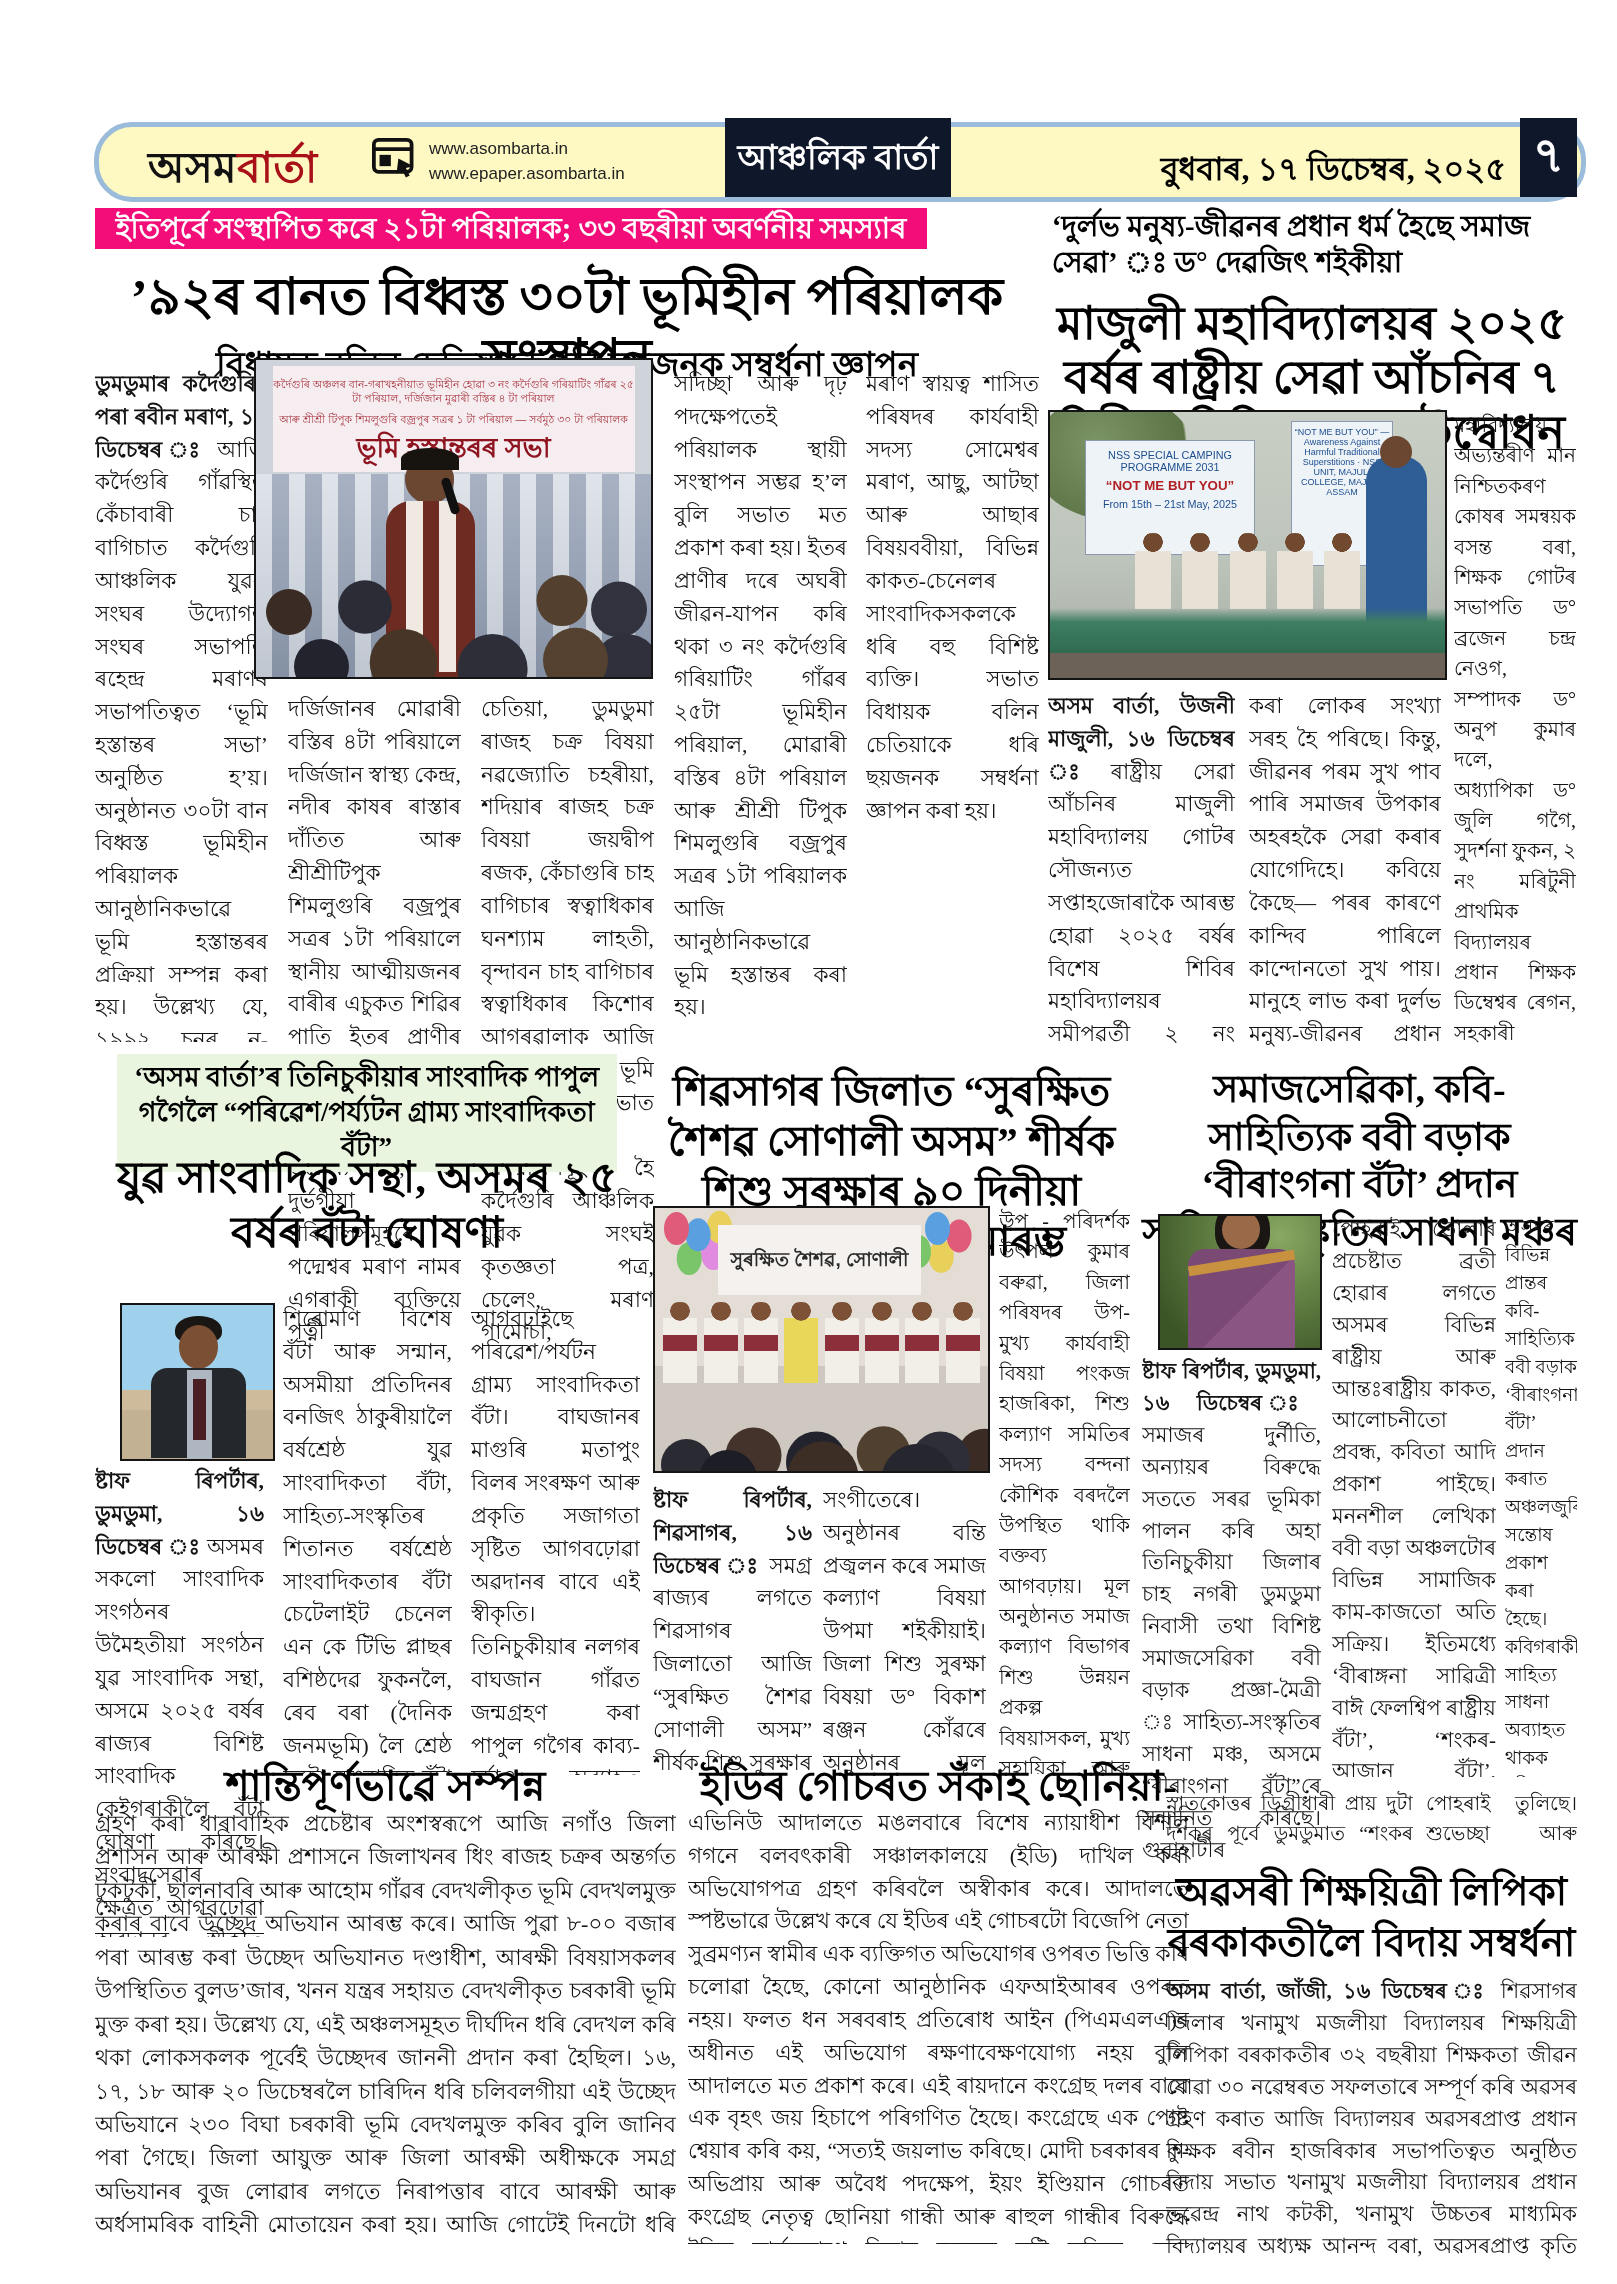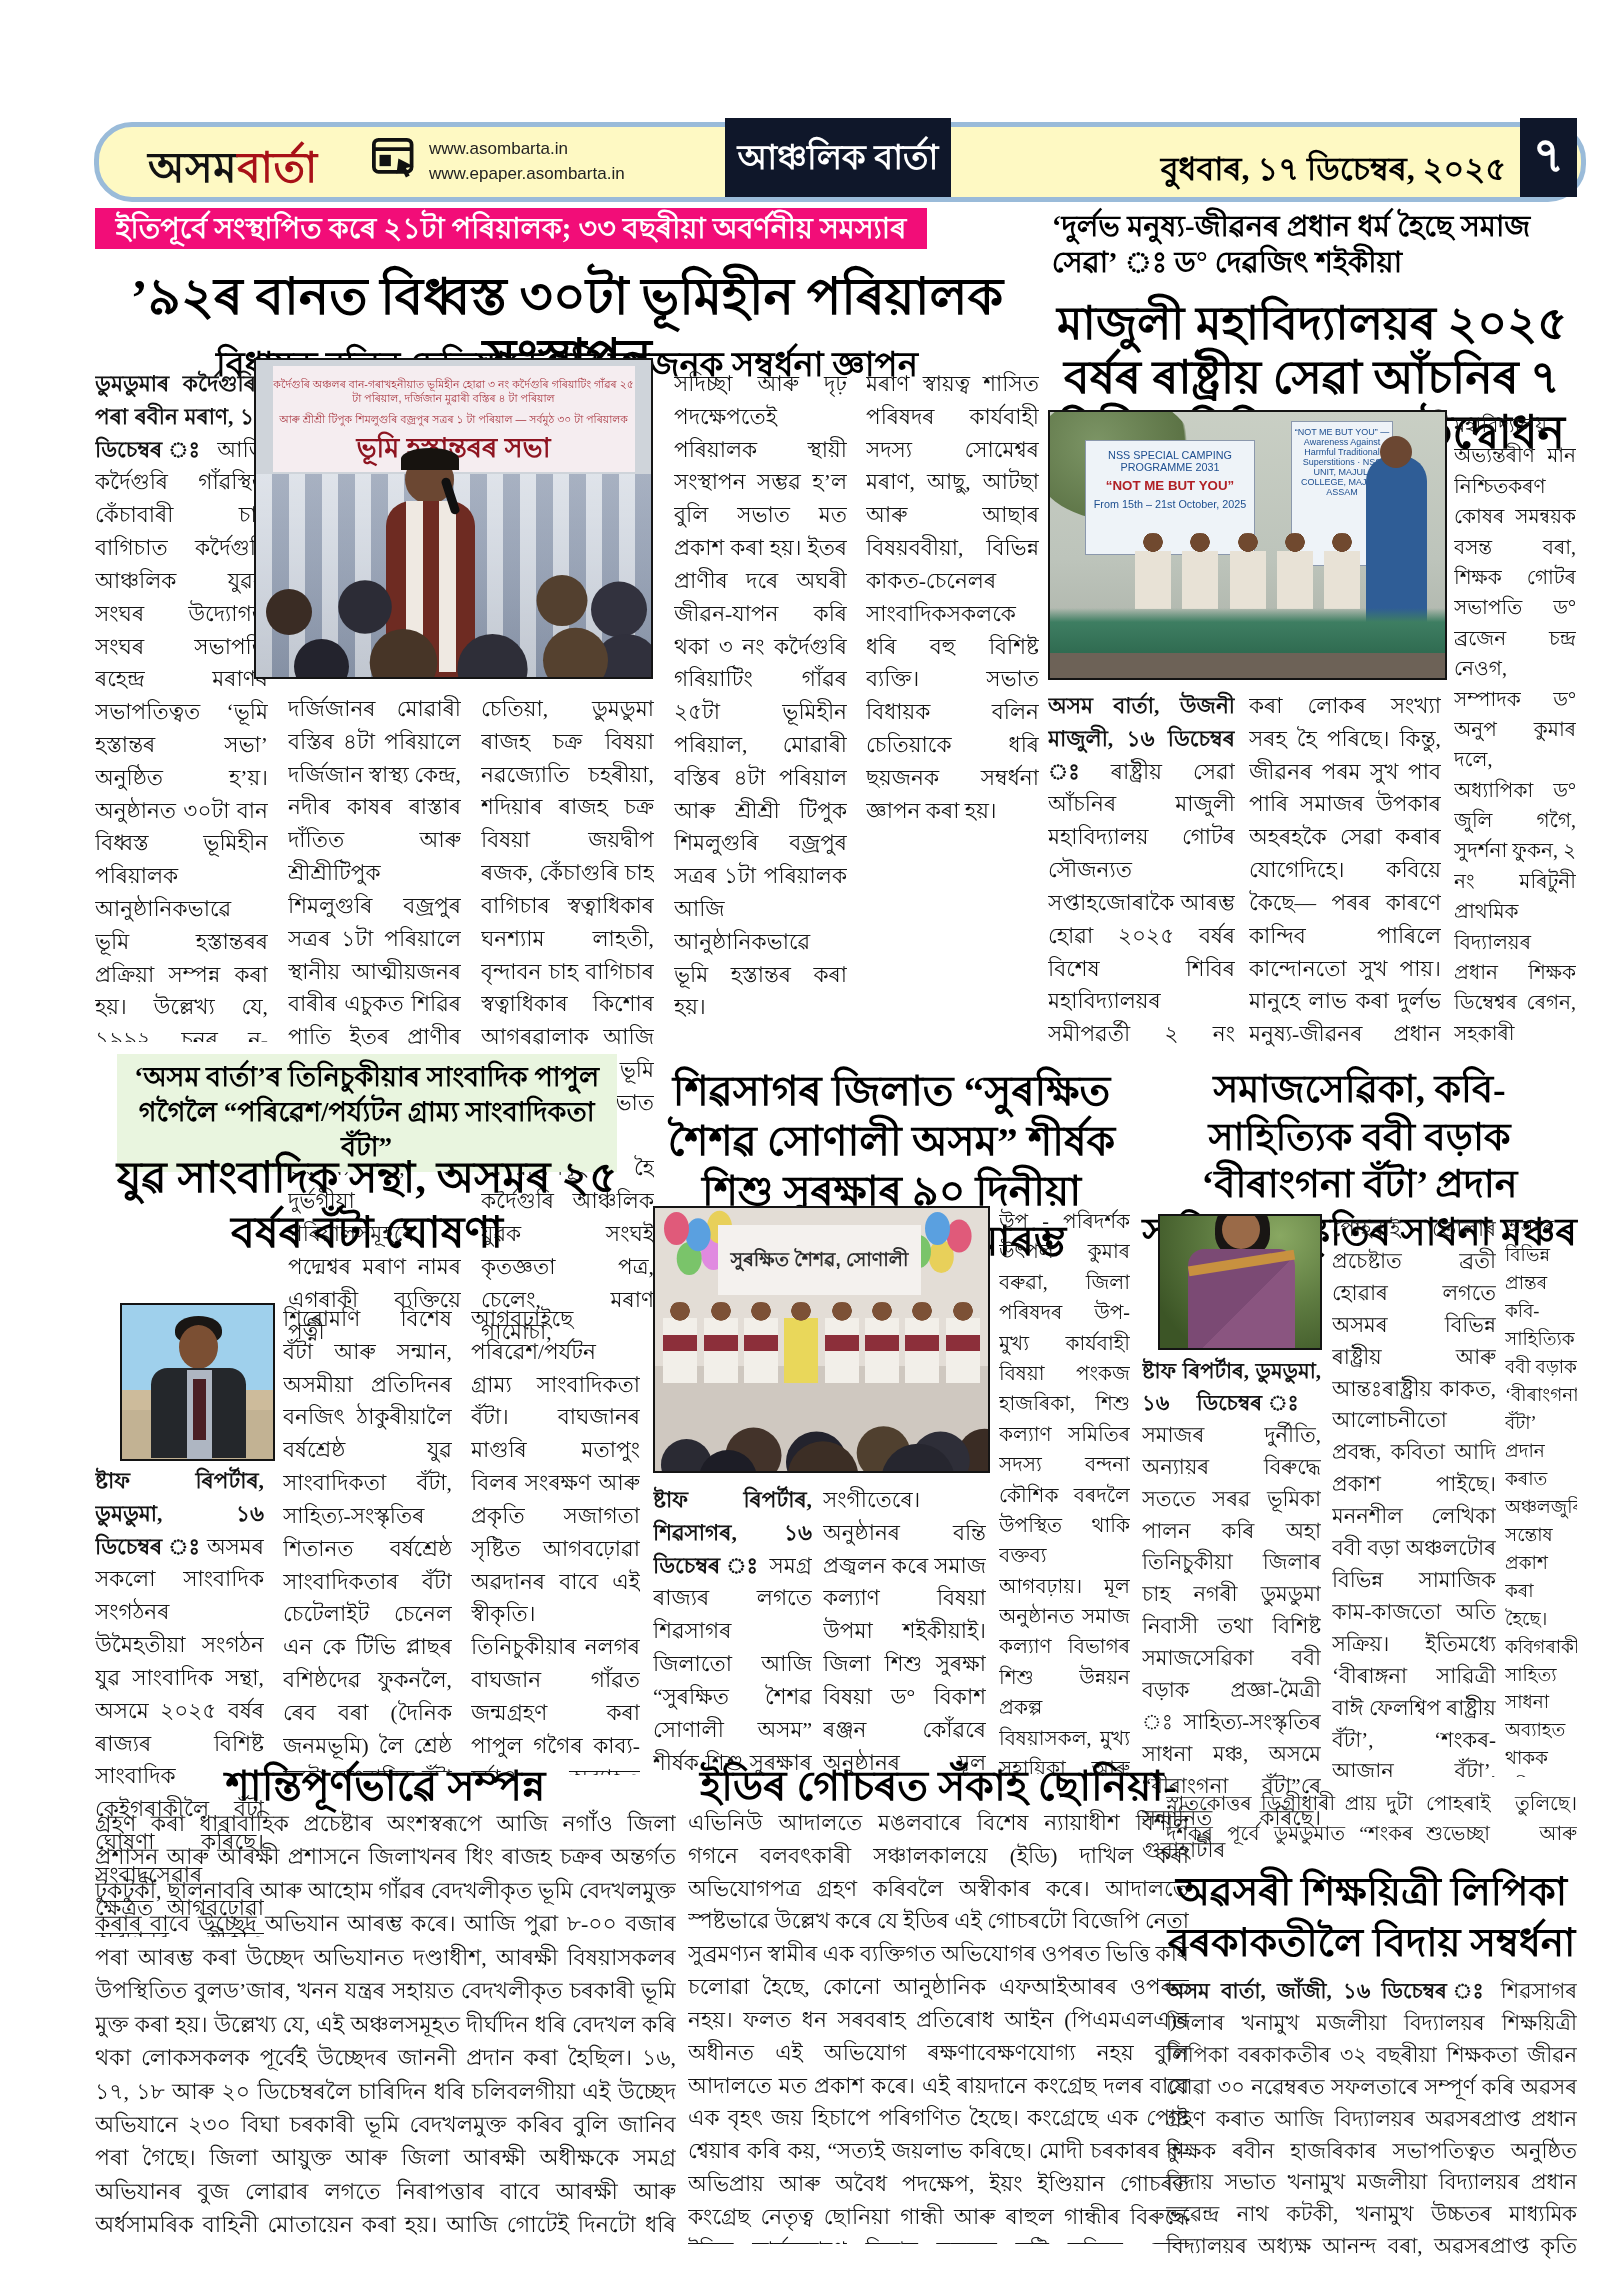--- a/index.html
+++ b/index.html
@@ -114,21 +114,21 @@
   <section class="abs" style="left:1048px;top:208px;width:528px;height:839px">
     <div class="kickplain" style="left:3.8px;top:0;width:495px">‘দুৰ্লভ মনুষ্য-জীৱনৰ প্ৰধান ধৰ্ম হৈছে সমাজ সেৱা’ ঃ ড° দেৱজিৎ শইকীয়া</div>
     <div class="hl" style="left:0;top:77px;width:100%;font-size:46px;line-height:1.18">মাজুলী মহাবিদ্যালয়ৰ ২০২৫ বৰ্ষৰ ৰাষ্ট্ৰীয় সেৱা আঁচনিৰ ৭ দিনীয়া শিবিৰৰ শুভ উদ্বোধন</div>
 
     <div class="ph" style="left:0;top:202px;width:395px;height:266px">
       <div class="wall"></div>
       <div class="leaf"></div>
       <div class="bannerA caption" style="left:35px;top:28px;width:168px;height:105px;font-size:10.8px;padding-top:7.6px">
         <div>NSS SPECIAL CAMPING PROGRAMME 2031</div>
         <div style="color:#b02025;font-weight:bold;font-size:13.3px;margin-top:5px">“NOT ME BUT YOU”</div>
-        <div style="margin-top:5px">From 15th – 21st October, 2025</div>
+        <div style="margin-top:5px">From 15th – 21st May, 2025</div>
       </div>
       <div class="bannerA caption" style="left:241px;top:9px;width:95px;height:133px;font-size:9px;padding:5px 2.5px">“NOT ME BUT YOU” — Awareness Against Harmful Traditional Superstitions · NSS UNIT, MAJULI COLLEGE, MAJULI, ASSAM</div>
       <div class="abs" style="left:0;bottom:67px;width:100%;text-align:center"><span class="wmn"></span><span class="wmn"></span><span class="wmn"></span><span class="wmn"></span><span class="wmn"></span></div>
       <div class="abs" style="right:18px;top:44px;width:61px;height:171px;border-radius:25px 25px 0 0;background:#2f5d96"></div>
       <div class="abs" style="right:33px;top:24px;width:32px;height:32px;border-radius:50%;background:#6b4732"></div>
       <div class="gtable"></div>
       <div class="gtable2"></div>
     </div>
 
     <div class="col" style="left:406px;top:202px;width:122px;height:637px;font-size:20px">মহাবিদ্যালয় অভ্যন্তৰীণ মান নিশ্চিতকৰণ কোষৰ সমন্বয়ক বসন্ত বৰা, শিক্ষক গোটৰ সভাপতি ড° ব্ৰজেন চন্দ্ৰ নেওগ, সম্পাদক ড° অনুপ কুমাৰ দলে, অধ্যাপিকা ড° জুলি গগৈ, সুদৰ্শনা ফুকন, ২ নং মৰিটুনী প্ৰাথমিক বিদ্যালয়ৰ প্ৰধান শিক্ষক ডিম্বেশ্বৰ ৰেগন, সহকাৰী শিক্ষয়িত্ৰী অঞ্জলি বৰা আদিয়ে বক্তব্য আগবঢ়ায়। উল্লেখ্য যে, এই বৰ্ষৰ শিবিৰৰ মূল বিষয় ‘যুৱসমাজৰ বাবে বহনক্ষম জীৱিকা আৰু দক্ষতাৰ বিকাশ’ৰ সৈতে সংগতি ৰাখি আয়োজন কৰা বিষয় ক্ৰমে লাভজনক কাঠফুলা খেতিৰ যোগেদি স্বাৱলম্বন, হ’বলগীয়া বিভিন্ন কাৰ্যসূচীৰ বিৱৰণ আগবঢ়োৱাৰ লগতে আঁচনিৰ লক্ষ্য আৰু উদ্দেশ্য সম্পৰ্কে বক্তব্য আগবঢ়ায়। সভাত উপস্থিত থাকি মহাবিদ্যালয়ৰ প্ৰশাসনিক বিষয়া প্ৰশান্ত শইকীয়া, শৈক্ষিক সমন্বয়ক অজিত কুমাৰ শইকীয়া, অঞ্চলটোৰ এক আৰ্থ-সামাজিক জৰীপ সম্পন্ন কৰিব।</div>

